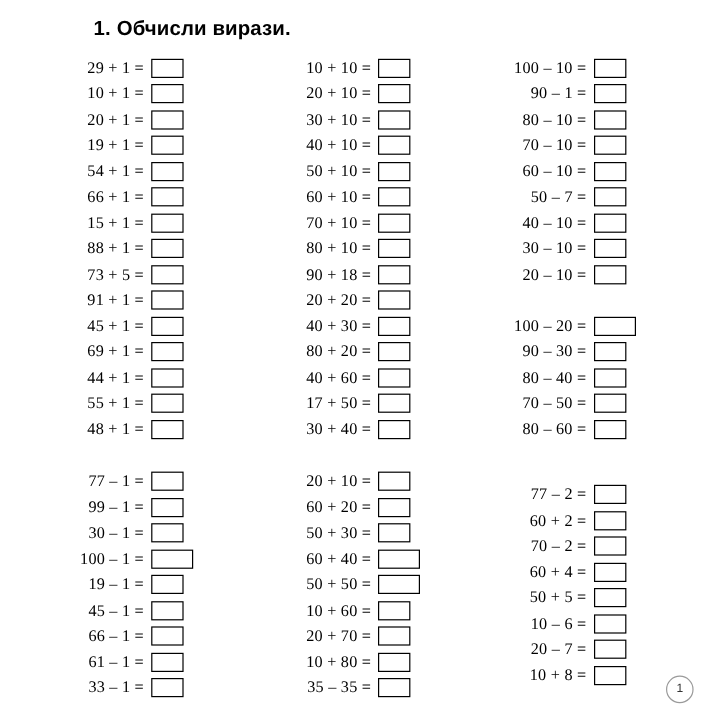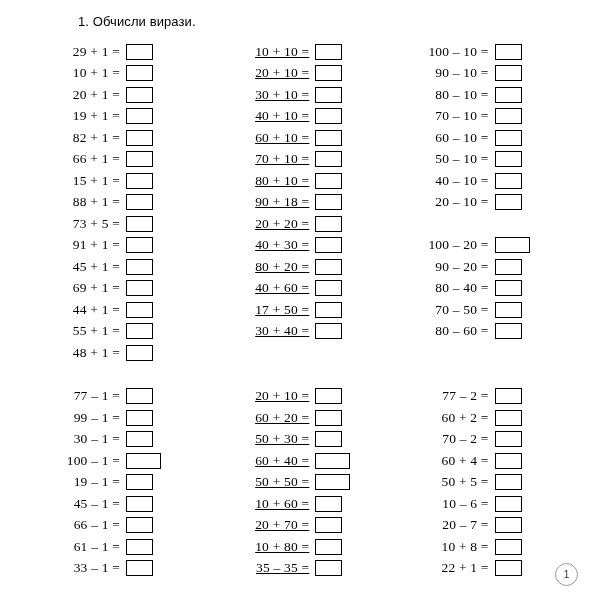--- a/index.html
+++ b/index.html
@@ -17,29 +17,29 @@
   }
   .page {
     position: relative;
     width: 600px;
     height: 600px;
     box-sizing: border-box;
     padding: 8px 34px 0 34px;
   }
   .title {
     font-family: "Liberation Sans", sans-serif;
-    font-size: 13px;
-    font-weight: normal;
+    font-size: 17px;
+    font-weight: bold;
     margin: 6px 0 12px 44px;
     letter-spacing: 0.1px;
   }
   .block {
     display: flex;
     justify-content: space-between;
-    align-items: flex-start;
+    align-items: center;
   }
   .col {
     width: 168px;
   }
   .row {
     display: flex;
     align-items: center;
     height: 21.5px;
     white-space: nowrap;
   }
@@ -72,21 +72,21 @@
     height: 21px;
     border: 1px solid #9a9a9a;
     border-radius: 50%;
     font-family: "Liberation Sans", sans-serif;
     font-size: 10px;
     display: flex;
     align-items: center;
     justify-content: center;
     color: #333;
   }
-  .col-offset-1 { margin-left: 26px; text-decoration: underline; }
+  .col-offset-1 { margin-left: 26px; }
   .col-offset-2 { margin-left: 16px; }
 </style>
 </head>
 <body>
 
 <div class="page">
   <div class="title">1. Обчисли вирази.</div>
 
   <div class="block">
     <div class="col" id="b0c0">
@@ -100,21 +100,21 @@
         </div>
         <div class="row">
           <span class="expr">20 + 1 =</span>
           <span class="box"></span>
         </div>
         <div class="row">
           <span class="expr">19 + 1 =</span>
           <span class="box"></span>
         </div>
         <div class="row">
-          <span class="expr">82 + 1 =</span>
+          <span class="expr">54 + 1 =</span>
           <span class="box"></span>
         </div>
         <div class="row">
           <span class="expr">66 + 1 =</span>
           <span class="box"></span>
         </div>
         <div class="row">
           <span class="expr">15 + 1 =</span>
           <span class="box"></span>
         </div>
@@ -162,20 +162,24 @@
         </div>
         <div class="row">
           <span class="expr">30 + 10 =</span>
           <span class="box"></span>
         </div>
         <div class="row">
           <span class="expr">40 + 10 =</span>
           <span class="box"></span>
         </div>
         <div class="row">
+          <span class="expr">50 + 10 =</span>
+          <span class="box"></span>
+        </div>
+        <div class="row">
           <span class="expr">60 + 10 =</span>
           <span class="box"></span>
         </div>
         <div class="row">
           <span class="expr">70 + 10 =</span>
           <span class="box"></span>
         </div>
         <div class="row">
           <span class="expr">80 + 10 =</span>
           <span class="box"></span>
@@ -208,56 +212,60 @@
           <span class="expr">30 + 40 =</span>
           <span class="box"></span>
         </div>
       </div>
     <div class="col col-offset-2" id="b0c2">
         <div class="row">
           <span class="expr">100 – 10 =</span>
           <span class="box"></span>
         </div>
         <div class="row">
-          <span class="expr">90 – 10 =</span>
+          <span class="expr">90 – 1 =</span>
           <span class="box"></span>
         </div>
         <div class="row">
           <span class="expr">80 – 10 =</span>
           <span class="box"></span>
         </div>
         <div class="row">
           <span class="expr">70 – 10 =</span>
           <span class="box"></span>
         </div>
         <div class="row">
           <span class="expr">60 – 10 =</span>
           <span class="box"></span>
         </div>
         <div class="row">
-          <span class="expr">50 – 10 =</span>
+          <span class="expr">50 – 7 =</span>
           <span class="box"></span>
         </div>
         <div class="row">
           <span class="expr">40 – 10 =</span>
+          <span class="box"></span>
+        </div>
+        <div class="row">
+          <span class="expr">30 – 10 =</span>
           <span class="box"></span>
         </div>
         <div class="row">
           <span class="expr">20 – 10 =</span>
           <span class="box"></span>
         </div>
         <div class="row">
           <span class="expr"></span>
         </div>
         <div class="row">
           <span class="expr">100 – 20 =</span>
           <span class="box w2"></span>
         </div>
         <div class="row">
-          <span class="expr">90 – 20 =</span>
+          <span class="expr">90 – 30 =</span>
           <span class="box"></span>
         </div>
         <div class="row">
           <span class="expr">80 – 40 =</span>
           <span class="box"></span>
         </div>
         <div class="row">
           <span class="expr">70 – 50 =</span>
           <span class="box"></span>
         </div>
@@ -375,22 +383,18 @@
           <span class="box"></span>
         </div>
         <div class="row">
           <span class="expr">20 – 7 =</span>
           <span class="box"></span>
         </div>
         <div class="row">
           <span class="expr">10 + 8 =</span>
           <span class="box"></span>
         </div>
-        <div class="row">
-          <span class="expr">22 + 1 =</span>
-          <span class="box"></span>
-        </div>
         <div class="row"></div>
       </div>
   </div>
 
   <div class="page-num">1</div>
 </div>
 
 </body></html>

